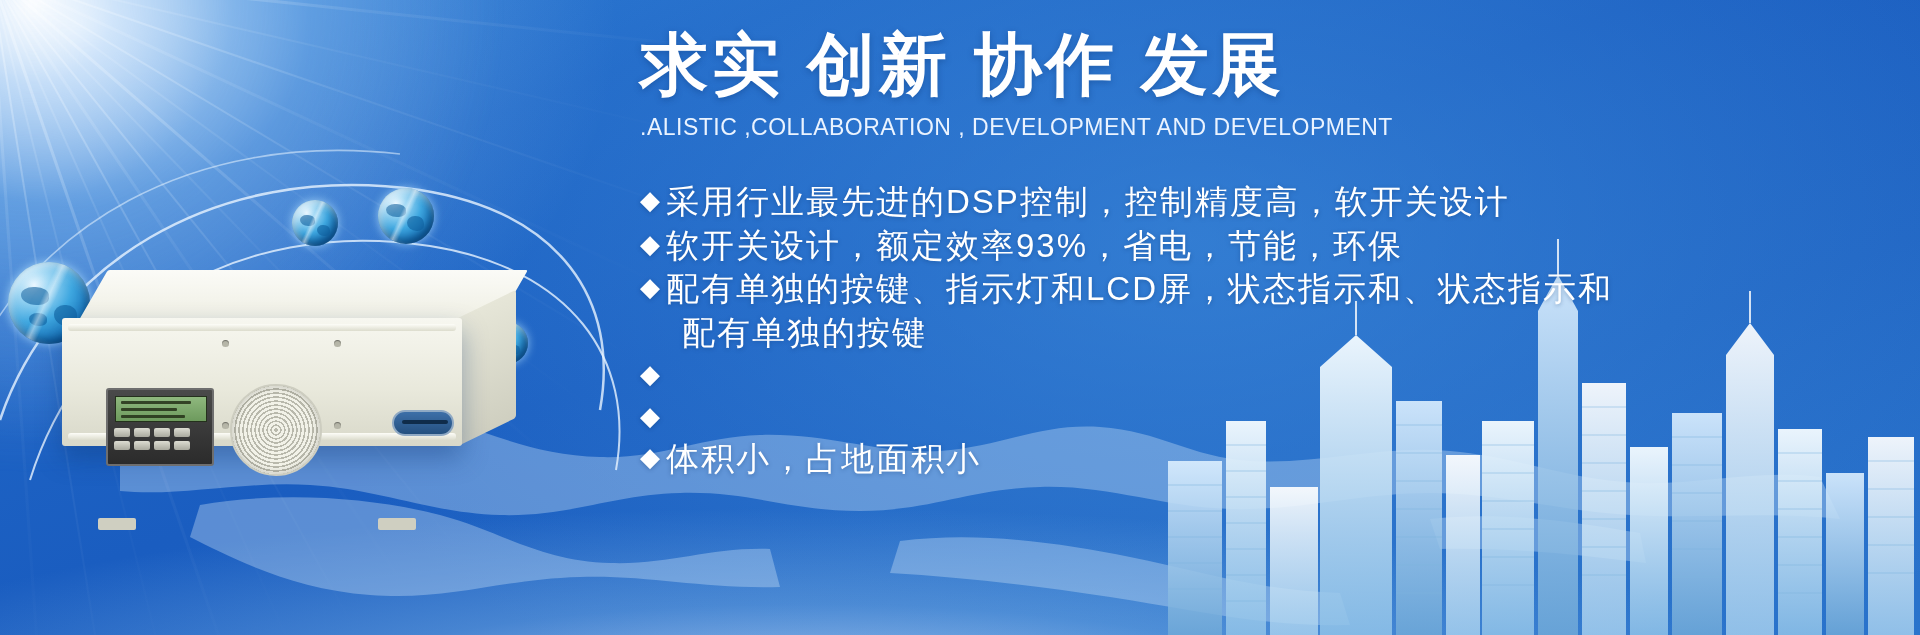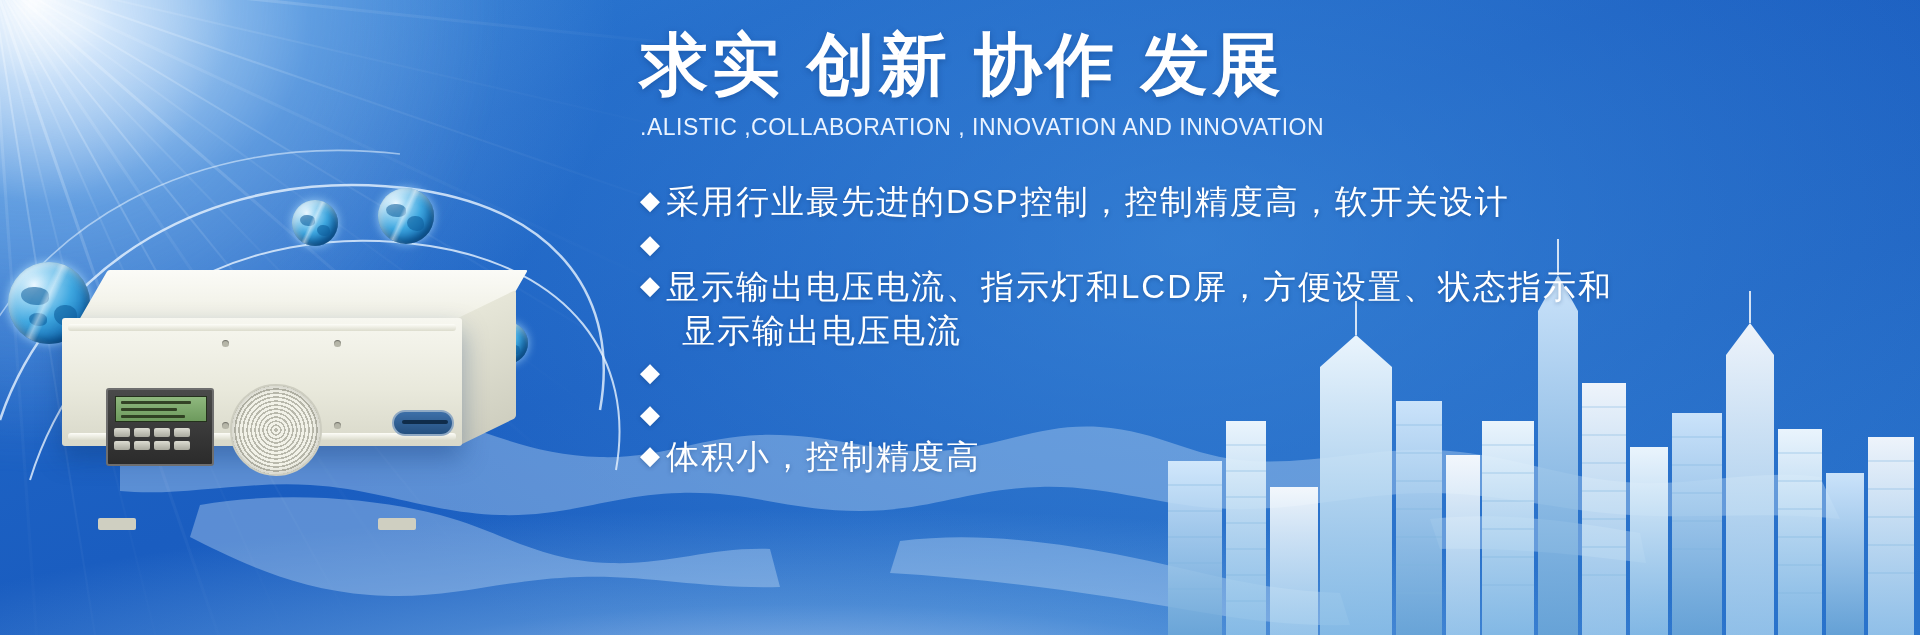--- a/index.html
+++ b/index.html
@@ -331,44 +331,45 @@
       <span class="screwhole" style="left:272px; top:22px;"></span>
       <span class="screwhole" style="left:160px; top:104px;"></span>
       <span class="screwhole" style="left:272px; top:104px;"></span>
     </div>
     <div class="dev-foot" style="left:36px;"></div>
     <div class="dev-foot" style="left:316px;"></div>
   </div>
 
   <div class="content">
     <div class="headline">求实 创新 协作 发展</div>
-    <div class="subheadline">.ALISTIC ,COLLABORATION , INNOVATION AND INNOVATION</div>
+    <div class="subheadline">.ALISTIC ,COLLABORATION , DEVELOPMENT AND DEVELOPMENT</div>
 
     <div class="bullets" id="bullets">
         <div class="bullet">
           <span class="dia">◆</span>
           <span class="btxt">采用行业最先进的DSP控制，控制精度高，软开关设计</span>
         </div>
         <div class="bullet">
           <span class="dia">◆</span>
-        </div>
-        <div class="bullet">
-          <span class="dia">◆</span>
-          <span class="btxt">显示输出电压电流、指示灯和LCD屏，方便设置、状态指示和</span>
+          <span class="btxt">软开关设计，额定效率93%，省电，节能，环保</span>
+        </div>
+        <div class="bullet">
+          <span class="dia">◆</span>
+          <span class="btxt">配有单独的按键、指示灯和LCD屏，状态指示和、状态指示和</span>
         </div>
         <div class="bullet cont">
           <span class="dia">◆</span>
-          <span class="btxt">显示输出电压电流</span>
-        </div>
-        <div class="bullet">
-          <span class="dia">◆</span>
-        </div>
-        <div class="bullet">
-          <span class="dia">◆</span>
-        </div>
-        <div class="bullet">
-          <span class="dia">◆</span>
-          <span class="btxt">体积小，控制精度高</span>
+          <span class="btxt">配有单独的按键</span>
+        </div>
+        <div class="bullet">
+          <span class="dia">◆</span>
+        </div>
+        <div class="bullet">
+          <span class="dia">◆</span>
+        </div>
+        <div class="bullet">
+          <span class="dia">◆</span>
+          <span class="btxt">体积小，占地面积小</span>
         </div>
       </div>
   </div>
 
 </div>
 
 </body></html>

